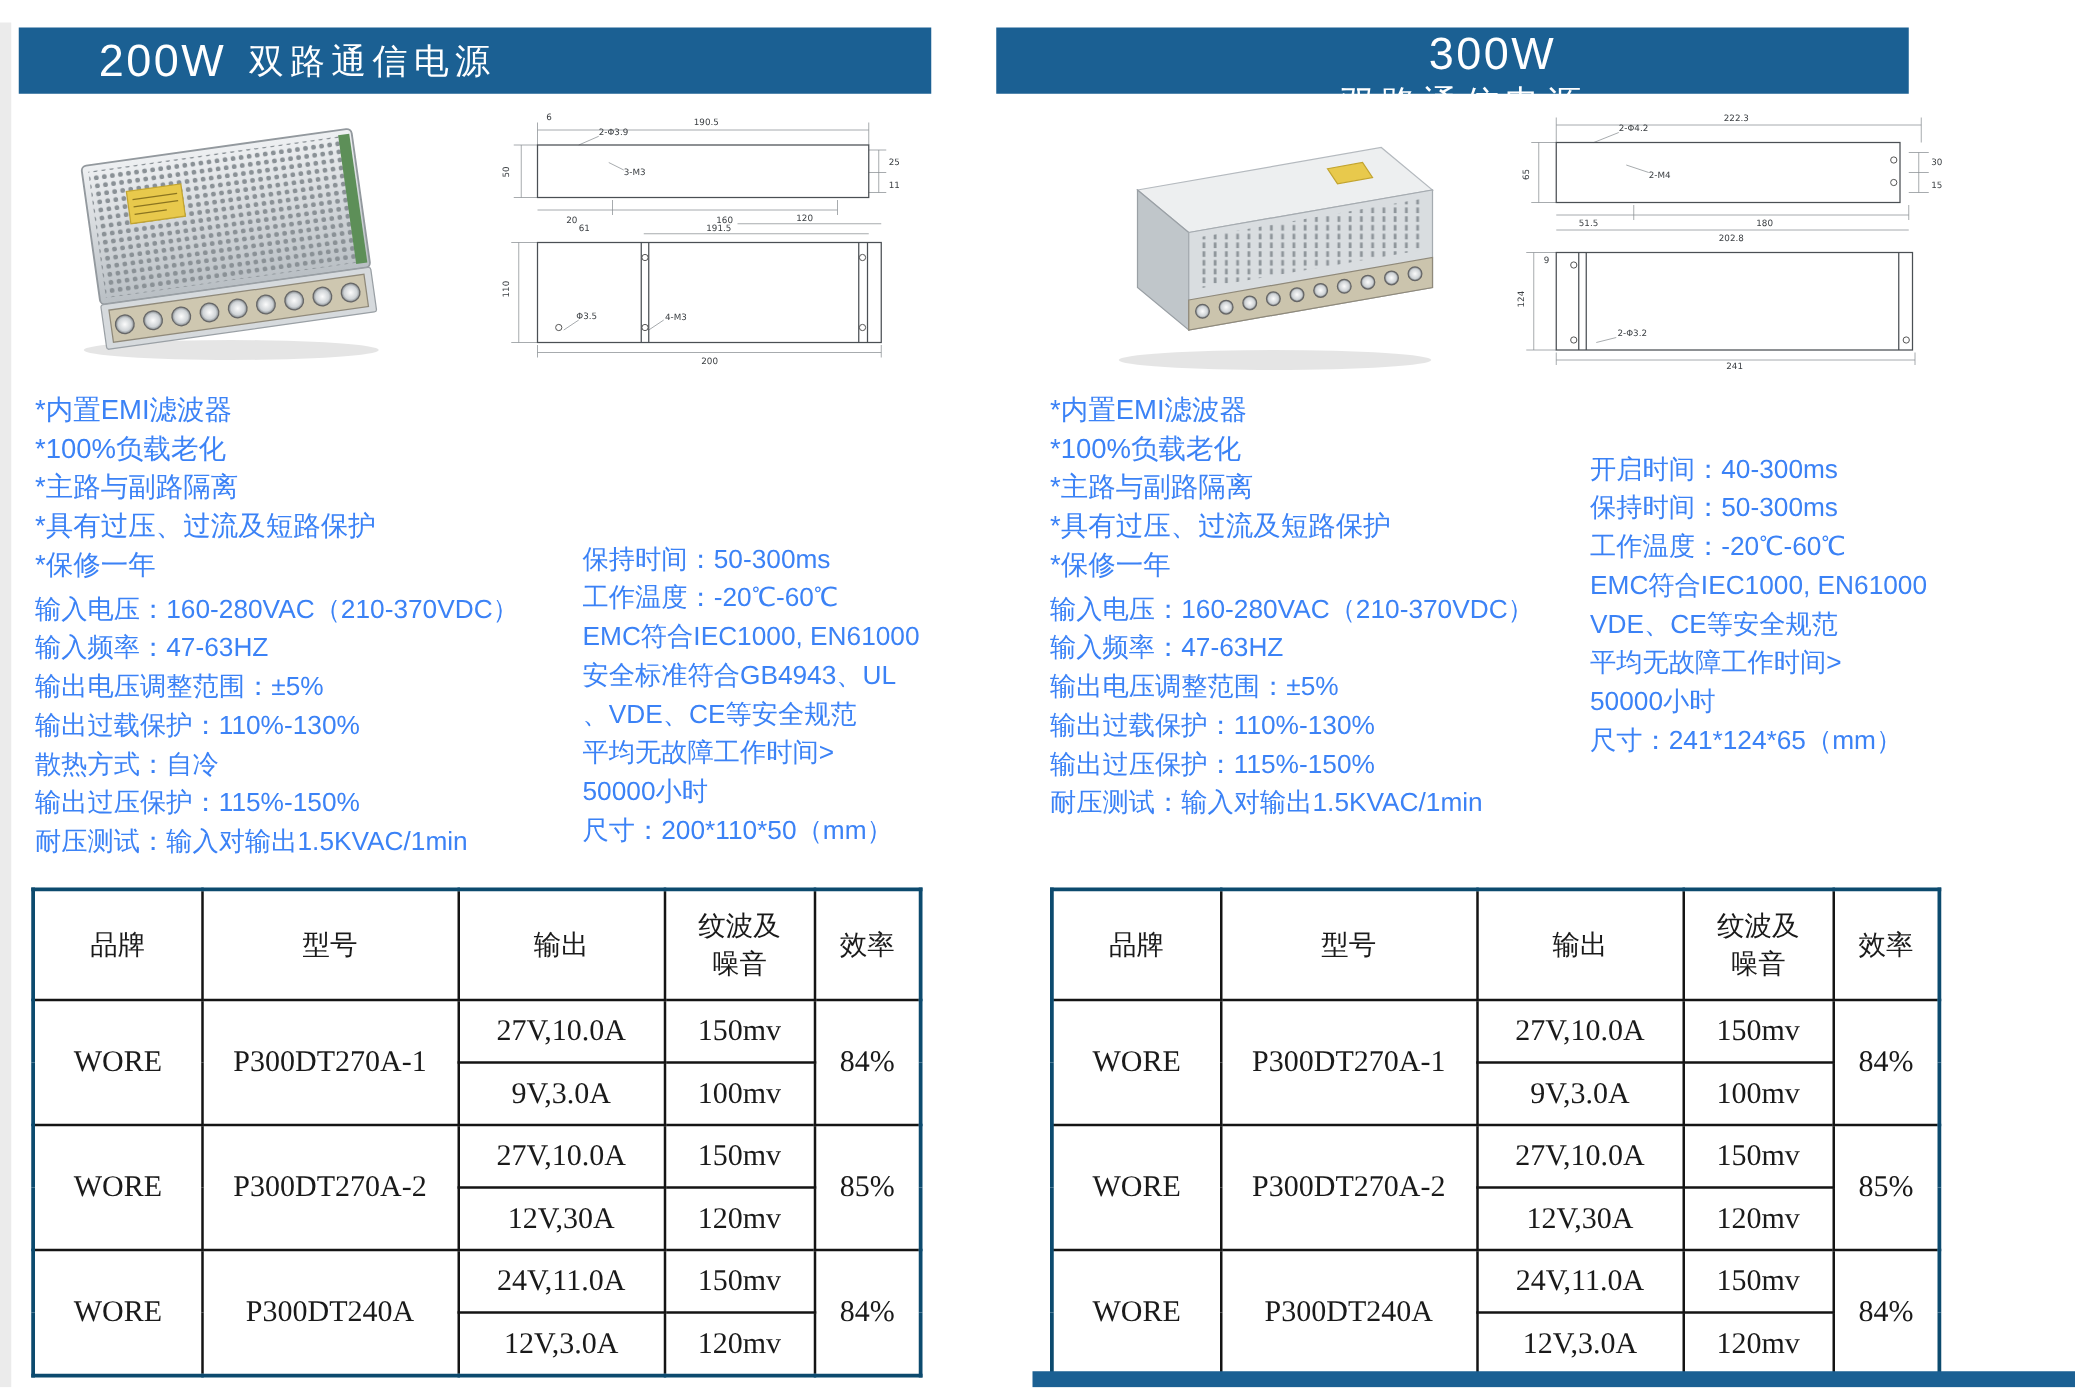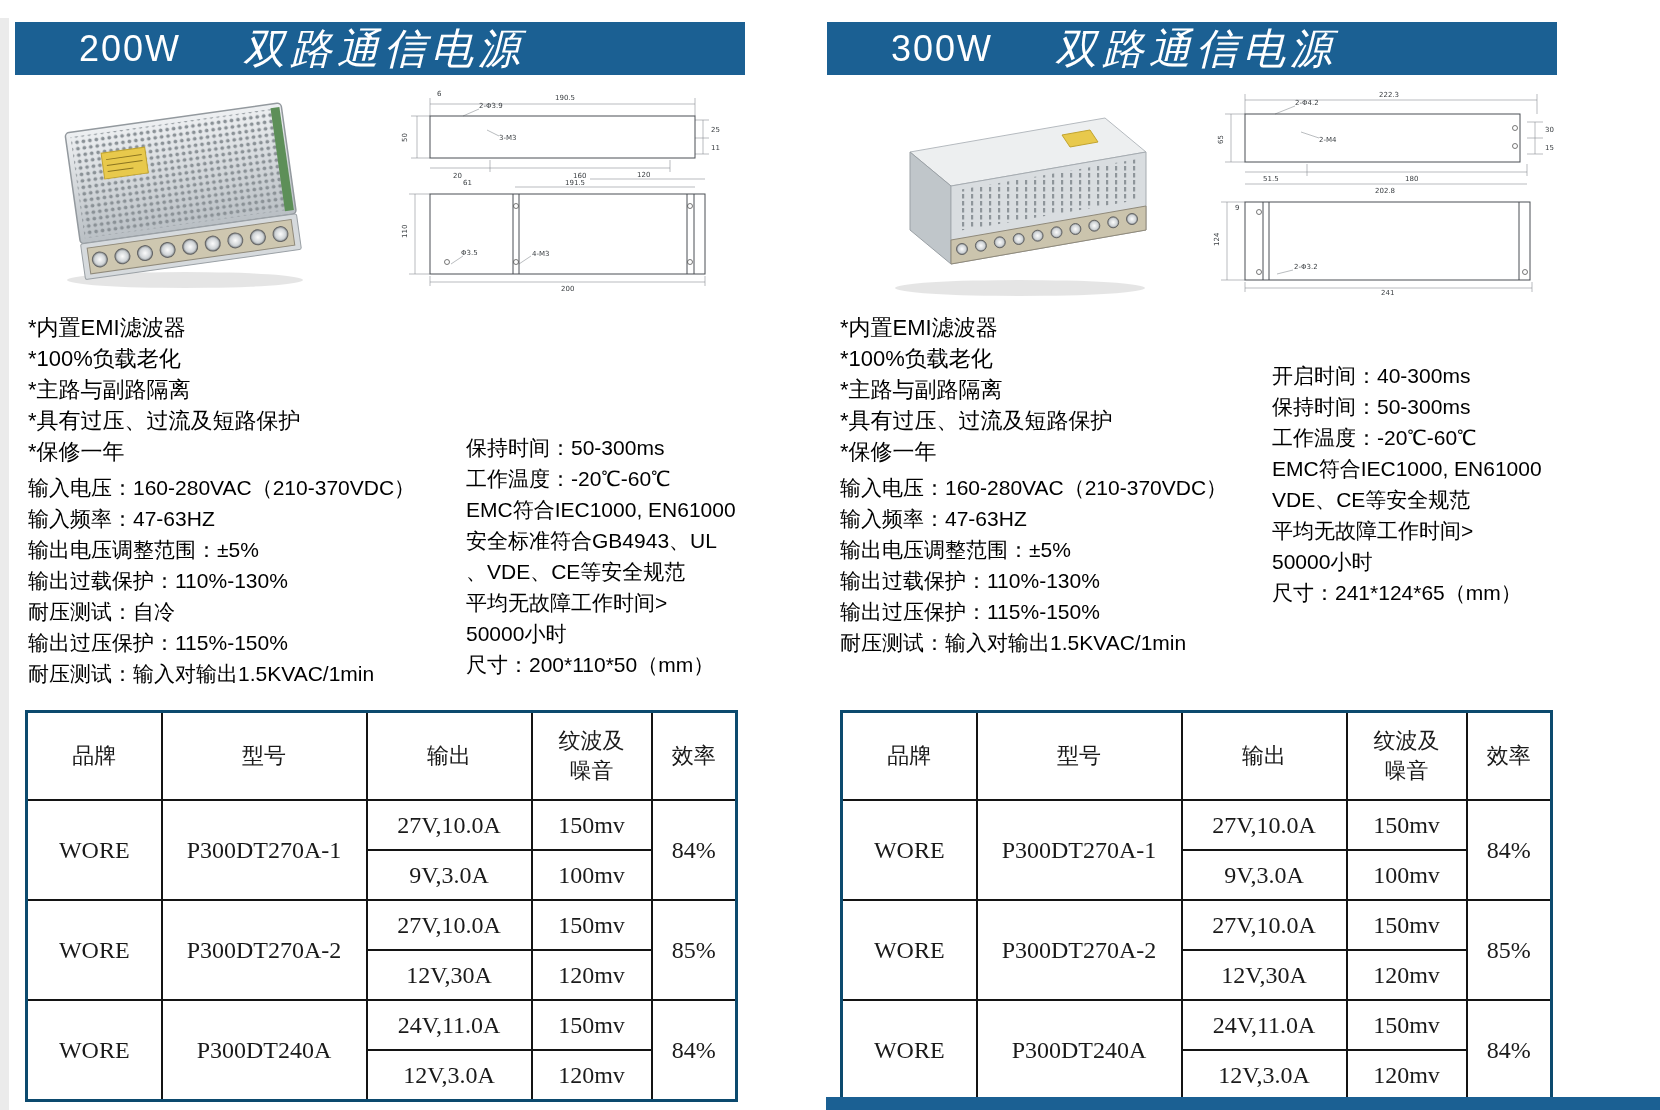--- a/index.html
+++ b/index.html
@@ -2,23 +2,23 @@
 <html><head>
 <meta charset="utf-8">
 <style>
   html,body{margin:0;padding:0;background:#ffffff;}
   #page{position:relative;width:1660px;height:1110px;background:#ffffff;overflow:hidden;
         font-family:"Liberation Sans",sans-serif;color:#1a1a1a;}
   .scan-edge{position:absolute;left:0;top:18px;width:9px;height:1092px;background:#ebebeb;}
   .panel-header{position:absolute;top:22px;width:730px;height:53px;background:#1b6093;
         display:flex;align-items:center;color:#ffffff;}
   .panel-header .power{font-size:36px;margin-left:64px;letter-spacing:2px;}
-  .panel-header .title{font-size:42px;margin-left:62px;letter-spacing:5px;font-style:italic;}
+  .panel-header .title{font-size:28px;margin-left:18px;letter-spacing:5px;}
   .text-block{position:absolute;font-size:21px;line-height:31px;white-space:nowrap;
-        font-weight:500;color:#000000;}
+        font-weight:500;color:#3b82f6;}
   .feature-line,.spec-line{height:31px;}
   .photo,.drawing{position:absolute;}
   .dim-text text{font-family:"DejaVu Sans",sans-serif;font-size:7px;fill:#3c4044;}
   .spec-table{position:absolute;border-collapse:collapse;table-layout:fixed;width:710px;
         background:#ffffff;border:3px solid #0c4a6e;}
   .spec-table th,.spec-table td{border:2px solid #141414;text-align:center;padding:0;overflow:hidden;}
   .spec-table th{height:86px;font-size:22px;font-weight:500;font-family:"Liberation Sans",sans-serif;
         line-height:30px;padding:0 12px;}
   .spec-table td{height:48px;font-family:"Liberation Serif",serif;font-size:24px;}
   .footer-bar{position:absolute;left:826px;top:1097px;width:834px;height:13px;background:#1b6093;}
@@ -143,21 +143,21 @@
       <div class="feature-line">*主路与副路隔离</div>
       <div class="feature-line">*具有过压、过流及短路保护</div>
       <div class="feature-line">*保修一年</div>
     </div>
 
   <div class="text-block" style="left:28px;top:472px;">
       <div class="spec-line">输入电压：160-280VAC（210-370VDC）</div>
       <div class="spec-line">输入频率：47-63HZ</div>
       <div class="spec-line">输出电压调整范围：±5%</div>
       <div class="spec-line">输出过载保护：110%-130%</div>
-      <div class="spec-line">耐压测试：自冷</div>
+      <div class="spec-line">散热方式：自冷</div>
       <div class="spec-line">输出过压保护：115%-150%</div>
       <div class="spec-line">耐压测试：输入对输出1.5KVAC/1min</div>
     </div>
 
   <div class="text-block" style="left:466px;top:432px;">
       <div class="spec-line">保持时间：50-300ms</div>
       <div class="spec-line">工作温度：-20℃-60℃</div>
       <div class="spec-line">EMC符合IEC1000, EN61000</div>
       <div class="spec-line">安全标准符合GB4943、UL</div>
       <div class="spec-line">、VDE、CE等安全规范</div>
@@ -213,21 +213,21 @@
           <td class="ripple-cell">150mv</td>
           <td class="efficiency-cell" rowspan="2">84%</td>
         </tr>
         <tr>
           <td class="output-cell">12V,3.0A</td>
           <td class="ripple-cell">120mv</td>
         </tr>
       </tbody>
     </table>
 
-  <header class="panel-header" style="left:827px;">
+  <header class="panel-header" style="left:797px;flex-direction:column;">
     <span class="power">300W</span>
     <span class="title">双路通信电源</span>
   </header>
 
   <svg class="photo" style="left:870px;top:88px;" width="290" height="215" viewBox="0 0 290 215">
     <defs>
       <pattern id="ventR" width="9" height="7" patternUnits="userSpaceOnUse">
         <rect x="2" y="1" width="2.2" height="4.5" fill="#8e959a"></rect>
       </pattern>
       <radialGradient id="screwR">

